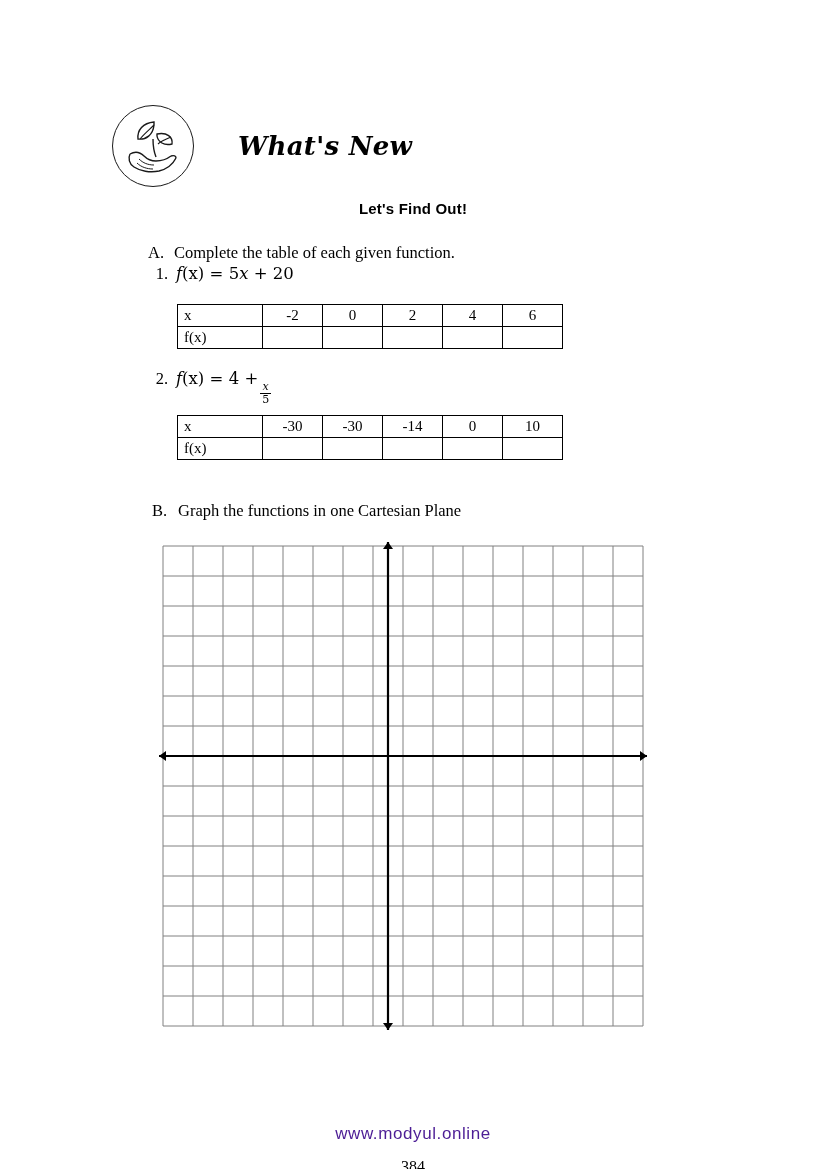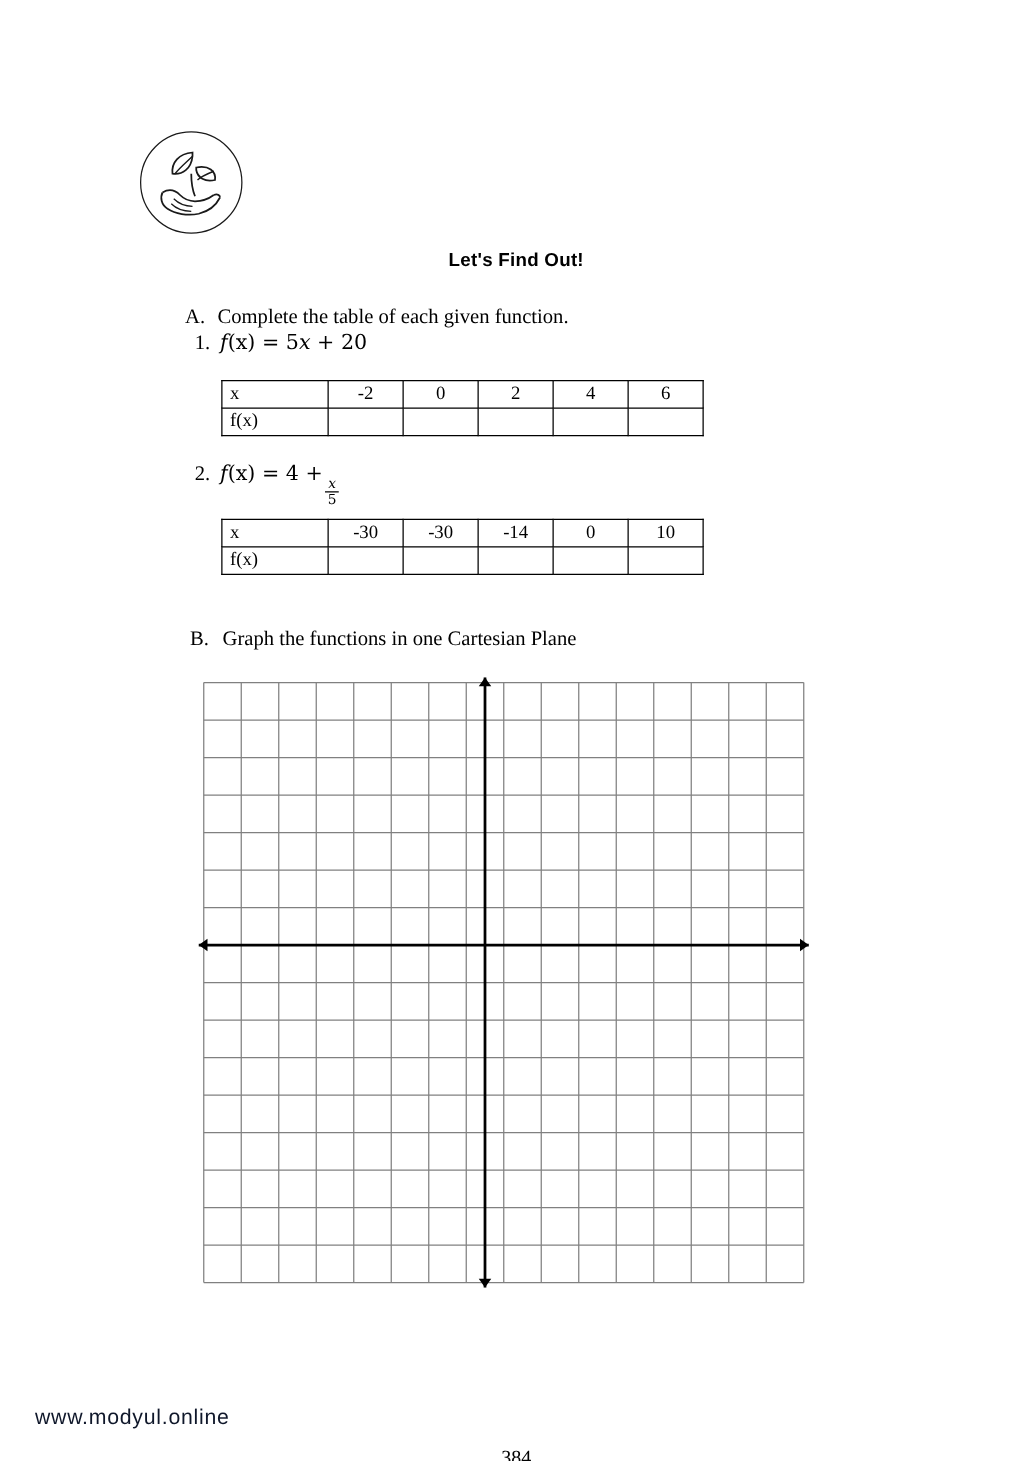--- a/index.html
+++ b/index.html
@@ -151,26 +151,25 @@
     right: 0;
     top: 1158px;
     text-align: center;
     font-size: 16px;
   }
   .watermark {
     position: absolute;
     left: 0;
     right: 0;
     top: 1124px;
-    text-align: left;
+    text-align: center;
     font-family: "Liberation Sans", sans-serif;
     font-size: 17px;
-    color: #0f172a;
+    color: #4c1d95;
     letter-spacing: 0.6px;
-    margin-left: 28px;
   }
 </style>
 </head>
 <body>
 
 <div class="header-block">
   <div class="logo-circle">
     <svg width="80" height="80" viewBox="0 0 80 80" aria-hidden="true">
 
       <path d="M41 16 C30 17 24 24 25 33 C33 34 40 29 41 19 Z" fill="none" stroke="#1a1a1a" stroke-width="1.4"></path>
@@ -179,20 +178,21 @@
       <path d="M58 31 C53 33 48 35 45 38" fill="none" stroke="#1a1a1a" stroke-width="1.1"></path>
       <path d="M40 33 C40 40 41 46 43 51" fill="none" stroke="#1a1a1a" stroke-width="1.4"></path>
 
       <path d="M17 48 C22 45 27 46 31 50 C34 53 38 55 43 55 C49 55 54 53 58 50" fill="none" stroke="#1a1a1a" stroke-width="1.4"></path>
       <path d="M17 48 C15 52 16 58 21 61 C27 65 37 67 46 65 C54 63 60 58 63 52" fill="none" stroke="#1a1a1a" stroke-width="1.4"></path>
       <path d="M58 50 C61 49 63 50 63 52" fill="none" stroke="#1a1a1a" stroke-width="1.4"></path>
       <path d="M26 53 C30 57 35 59 41 59" fill="none" stroke="#1a1a1a" stroke-width="1"></path>
       <path d="M24 57 C28 61 34 63 40 63" fill="none" stroke="#1a1a1a" stroke-width="1"></path>
     </svg>
   </div>
+  <div class="section-title">What's New</div>
 </div>
 
 <div class="lets-find-out">Let's Find Out!</div>
 
 <div class="instruction" id="instr-a">
   <span class="marker">A.</span><span>Complete the table of each given function.</span>
 </div>
 
 <div class="func-line" id="func-1">
   <span class="num">1.</span><span class="math"><span>f</span><span class="op">(x)</span> <span class="op">=</span> <span class="numc">5</span><span>x</span> <span class="op">+</span> <span class="numc">20</span></span>

